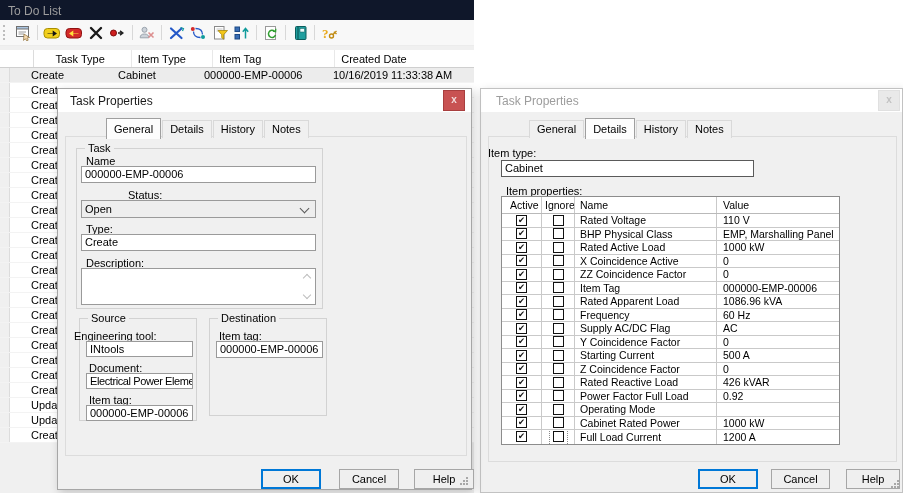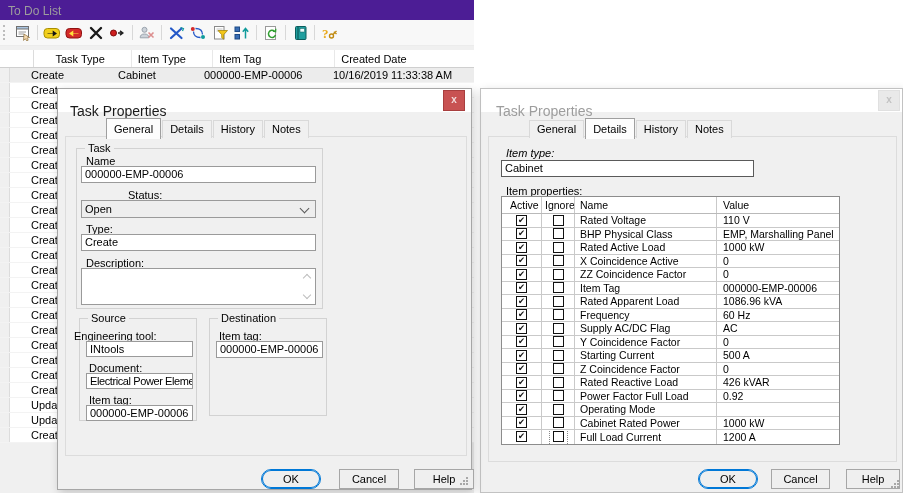--- a/index.html
+++ b/index.html
@@ -2,21 +2,21 @@
 <html><head>
 <meta charset="utf-8">
 <style>
   html,body{margin:0;padding:0;background:#fff;}
   .stage{position:relative;width:903px;height:493px;overflow:hidden;background:#fff;
          font-family:"Liberation Sans","DejaVu Sans",sans-serif;font-size:11px;color:#000;
          -webkit-font-smoothing:antialiased;}
 
   
   .todo-window{position:absolute;left:0;top:0;width:474px;height:493px;background:#f0f0f0;z-index:1;}
-  .todo-title{position:absolute;left:0;top:0;width:100%;height:20px;background:#4c1d95;color:#9d9d9d;
+  .todo-title{position:absolute;left:0;top:0;width:100%;height:20px;background:#0f172a;color:#9d9d9d;
               font-size:12px;padding:4px 0 0 8px;box-sizing:border-box;white-space:nowrap;}
   .toolbar{position:absolute;left:0;top:20px;width:100%;height:26px;background:#f8f8f8;
            border-bottom:1px solid #ececec;display:flex;align-items:center;padding-left:2px;box-sizing:border-box;}
   .tgrip{width:3px;height:15px;border-left:2px dotted #bdbdbd;margin:0 4px 0 1px;}
   .tbtn{width:22px;height:20px;display:flex;align-items:center;justify-content:center;}
   .tbtn svg{display:block;}
   .tsep{width:1px;height:15px;background:#d8d8d8;margin:0 3px;}
 
   .grid{position:absolute;left:0;top:50px;width:474px;height:393px;background:#fff;}
   .grid-header{display:flex;height:17px;border-bottom:1px solid #cfcfcf;align-items:center;background:#fff;padding-left:25px;}
@@ -29,21 +29,21 @@
   .c2{width:86px;padding-left:6px;box-sizing:border-box;white-space:nowrap;overflow:hidden;}
   .c3{width:129px;padding-left:6px;box-sizing:border-box;white-space:nowrap;overflow:hidden;}
   .c4{width:147px;padding-left:6px;box-sizing:border-box;border-right:none!important;white-space:nowrap;overflow:hidden;}
 
   
   .dialog{position:absolute;background:#f0f0f0;border:1px solid #a6a6a6;box-shadow:2px 3px 9px rgba(0,0,0,.18);box-sizing:border-box;}
   #dlg-general{left:57px;top:88px;width:415px;height:402px;z-index:3;}
   #dlg-details{left:480px;top:88px;width:423px;height:405px;z-index:2;border-color:#c2c2c2;}
 
   .dlg-titlebar{position:absolute;left:0;top:0;right:0;height:23px;background:#fff;}
-  .dlg-title{position:absolute;left:12px;top:14px;font-size:14px;color:#1a1a1a;white-space:nowrap;text-align:center;}
+  .dlg-title{position:absolute;left:12px;top:5px;font-size:12px;color:#1a1a1a;white-space:nowrap;text-align:center;}
   #dlg-details .dlg-title{color:#9d9d9d;left:15px;}
   .close-btn{position:absolute;top:1px;width:20px;height:19px;display:flex;align-items:center;justify-content:center;
              font-size:10px;font-weight:bold;line-height:1;}
   .close-btn::after{content:"x";margin-top:-2px;}
   #dlg-general .close-btn{right:6px;background:#c85252;border:1px solid #a83e3e;color:#f2dada;}
   #dlg-details .close-btn{right:2px;background:#e9e9e9;border:1px solid #e0e0e0;color:#c2c2c2;}
 
   .tabs{position:absolute;left:8px;top:31px;display:flex;align-items:flex-end;z-index:2;margin-left:40px;}
   .tab{background:#f0f0f0;border:1px solid #d9d9d9;border-bottom:none;padding:2px 7px 3px;margin-right:1px;white-space:nowrap;}
   .tab.active{background:#fdfdfd;border-color:#9f9f9f;margin-top:-3px;padding-top:4px;margin-bottom:-1px;padding-bottom:4px;}
@@ -62,21 +62,21 @@
          padding:2px 3px 0;line-height:13px;}
   .chev{position:absolute;right:7px;top:4px;width:6px;height:6px;border-right:1.4px solid #5a5a5a;
         border-bottom:1.4px solid #5a5a5a;transform:rotate(45deg);}
   .ta{position:absolute;background:#fff;border:1px solid #9a9a9a;box-sizing:border-box;}
   .sc-up,.sc-dn{position:absolute;right:5px;width:5px;height:5px;border-right:1.3px solid #bdbdbd;border-bottom:1.3px solid #bdbdbd;}
   .sc-up{top:6px;transform:rotate(-135deg);}
   .sc-dn{bottom:6px;transform:rotate(45deg);}
 
   .btn{position:absolute;height:20px;background:#efefef;border:1px solid #a6a6a6;box-sizing:border-box;
        display:flex;align-items:center;justify-content:center;}
-  .btn.default{border-color:#0078d7;box-shadow:inset 0 0 0 1px #0078d7;border-radius:10px;}
+  .btn.default{border-color:#0078d7;box-shadow:inset 0 0 0 1px #0078d7;}
   .grip{position:absolute;right:3px;bottom:3px;width:9px;height:9px;}
   .grip::after{content:"";position:absolute;right:0;top:0;width:2px;height:2px;background:#a8a8a8;
                box-shadow:0 3px #a8a8a8,0 6px #a8a8a8,-3px 3px #a8a8a8,-3px 6px #a8a8a8,-6px 6px #a8a8a8;}
 
   
   .ptable{position:absolute;left:20px;top:107px;width:337px;border:1px solid #8c8c8c;background:#fff;box-sizing:content-box;text-align:center;}
   .prow{display:flex;height:13.5px;box-sizing:border-box;border-bottom:1px solid #c9c9c9;background:#fff;}
   .prow:last-child{border-bottom:none;}
   .phead{height:17px;border-bottom:1px solid #b9b9b9;}
   .pc{box-sizing:border-box;border-right:1px solid #c9c9c9;display:flex;align-items:center;
@@ -374,21 +374,21 @@
       <span class="close-btn"></span>
     </div>
     <div class="tabs">
       <span class="tab">General</span>
       <span class="tab active">Details</span>
       <span class="tab">History</span>
       <span class="tab">Notes</span>
     </div>
     <div class="page"></div>
 
-    <span class="lbl" style="left:25px;top:58px;font-style:italic;">Item type:</span>
+    <span class="lbl" style="left:7px;top:58px;">Item type:</span>
     <div class="tb" style="left:20px;top:71px;width:253px;height:17px;border-color:#5a5a5a;">Cabinet</div>
     <span class="lbl" style="left:25px;top:96px;">Item properties:</span>
 
     <div class="ptable">
       <div class="prow phead">
         <span class="pc a">Active</span>
         <span class="pc i">Ignored</span>
         <span class="pc n">Name</span>
         <span class="pc v">Value</span>
       </div>

